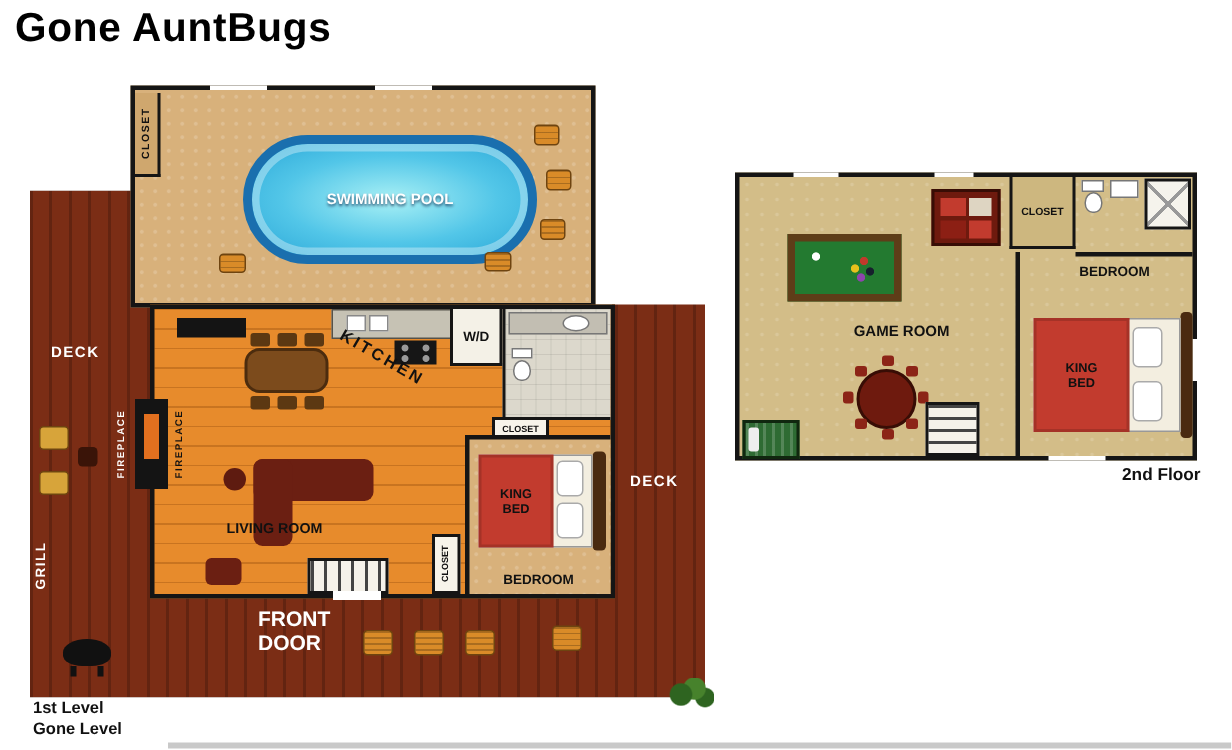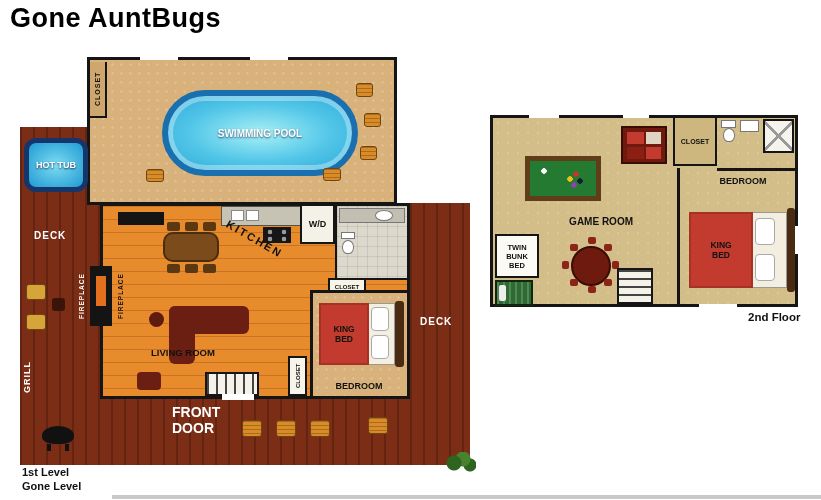--- a/index.html
+++ b/index.html
@@ -47,24 +47,20 @@
                 box-shadow:inset 0 0 0 5px rgba(255,255,255,.35)">
       <span style="width:92px;font-weight:bold;font-size:10px;color:#fff;text-shadow:0 1px 2px rgba(0,20,60,.7)">SWIMMING POOL</span>
     </div>
     <div class="chair" style="left:266px;top:23px;width:17px;height:14px"></div>
     <div class="chair" style="left:274px;top:53px;width:17px;height:14px"></div>
     <div class="chair" style="left:270px;top:86px;width:17px;height:14px"></div>
     <div class="chair" style="left:233px;top:108px;width:18px;height:13px"></div>
     <div class="chair" style="left:56px;top:109px;width:18px;height:13px"></div>
   </div>
 
-  <div class="abs center" style="left:24px;top:138px;width:64px;height:54px;border:5px solid #15356b;border-radius:12px;
-              background:radial-gradient(#7ddcf2,#1f9ad2)">
-    <span style="width:40px;font-weight:bold;font-size:9px;color:#fff;text-shadow:0 1px 2px rgba(0,20,60,.8)">HOT TUB</span>
-  </div>
 
   <div class="abs wood" style="left:100px;top:203px;width:310px;height:196px;border:3px solid #151515">
 
     <div class="abs" style="left:118px;top:0;width:90px;height:20px;background:#c6c2b4;border:1px solid #55524a"></div>
     <div class="abs" style="left:128px;top:4px;width:13px;height:11px;background:#fff;border:1px solid #888"></div>
     <div class="abs" style="left:143px;top:4px;width:13px;height:11px;background:#fff;border:1px solid #888"></div>
     <div class="abs" style="left:160px;top:21px;width:28px;height:16px;background-color:#161616;
                 background-image:radial-gradient(circle at 7px 5px,#999 2px,transparent 2.6px),
                                  radial-gradient(circle at 21px 5px,#999 2px,transparent 2.6px),
                                  radial-gradient(circle at 7px 12px,#999 2px,transparent 2.6px),
@@ -185,23 +181,20 @@
     <div class="wall" style="left:224px;top:50px;width:78px;height:3px"></div>
     <div class="wall" style="left:184px;top:50px;width:3px;height:136px"></div>
 
     <div class="abs" style="left:32px;top:38px;width:76px;height:45px;border:5px solid #5e3d18;background-color:#237a30;
                 background-image:radial-gradient(circle at 14px 10px,#fff 2.5px,transparent 3px),
                                  radial-gradient(circle at 40px 18px,#e7c11c 2.5px,transparent 3px),
                                  radial-gradient(circle at 46px 13px,#c0392b 2.5px,transparent 3px),
                                  radial-gradient(circle at 50px 20px,#16202c 2.5px,transparent 3px),
                                  radial-gradient(circle at 44px 24px,#8e44ad 2.5px,transparent 3px)"></div>
 
-    <div class="abs center" style="left:2px;top:116px;width:44px;height:44px;background:#fcfaf4;border:2px solid #151515">
-      <span style="width:30px;font-weight:bold;font-size:7.5px">TWIN BUNK BED</span>
-    </div>
     <div class="abs" style="left:2px;top:162px;width:38px;height:26px;background-color:#2e6b33;border:2px solid #10270f;
                 background-image:repeating-linear-gradient(90deg,rgba(255,255,255,.18) 0 2px,transparent 2px 6px)">
       <div class="abs" style="left:2px;top:3px;width:7px;height:16px;background:#eee;border-radius:2px"></div>
     </div>
 
     <div class="abs" style="left:78px;top:128px;width:40px;height:40px;background:#6e1a0e;border:2px solid #380d05;border-radius:50%"></div>
     <div class="abs" style="left:95px;top:119px;width:8px;height:7px;background:#8c2417;border-radius:2px"></div>
     <div class="abs" style="left:111px;top:126px;width:8px;height:7px;background:#8c2417;border-radius:2px"></div>
     <div class="abs" style="left:119px;top:143px;width:7px;height:8px;background:#8c2417;border-radius:2px"></div>
     <div class="abs" style="left:111px;top:161px;width:8px;height:7px;background:#8c2417;border-radius:2px"></div>

